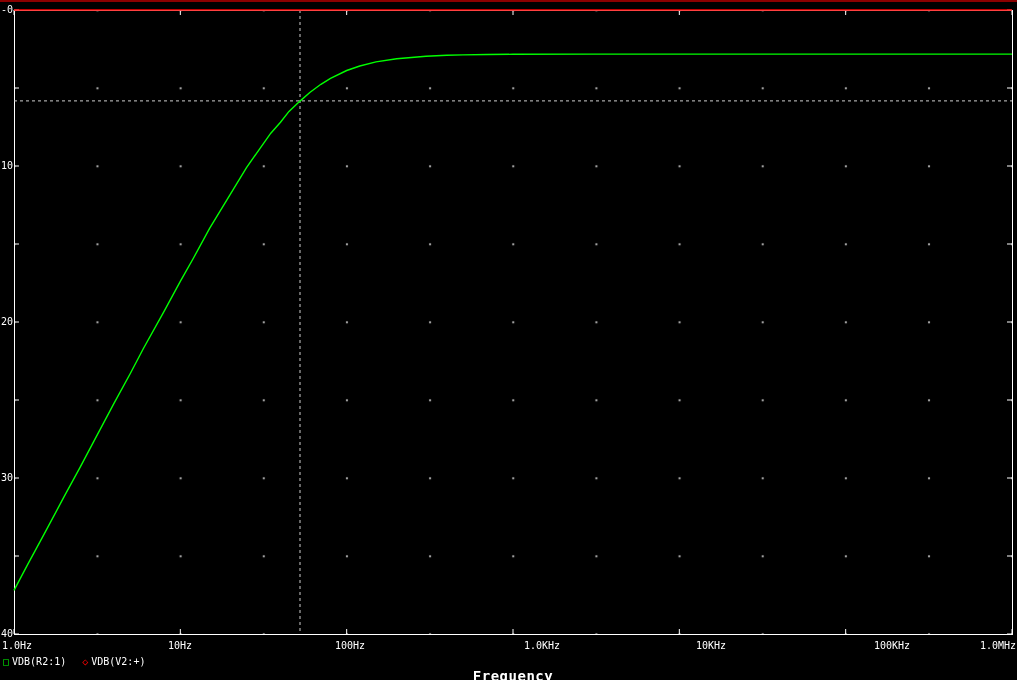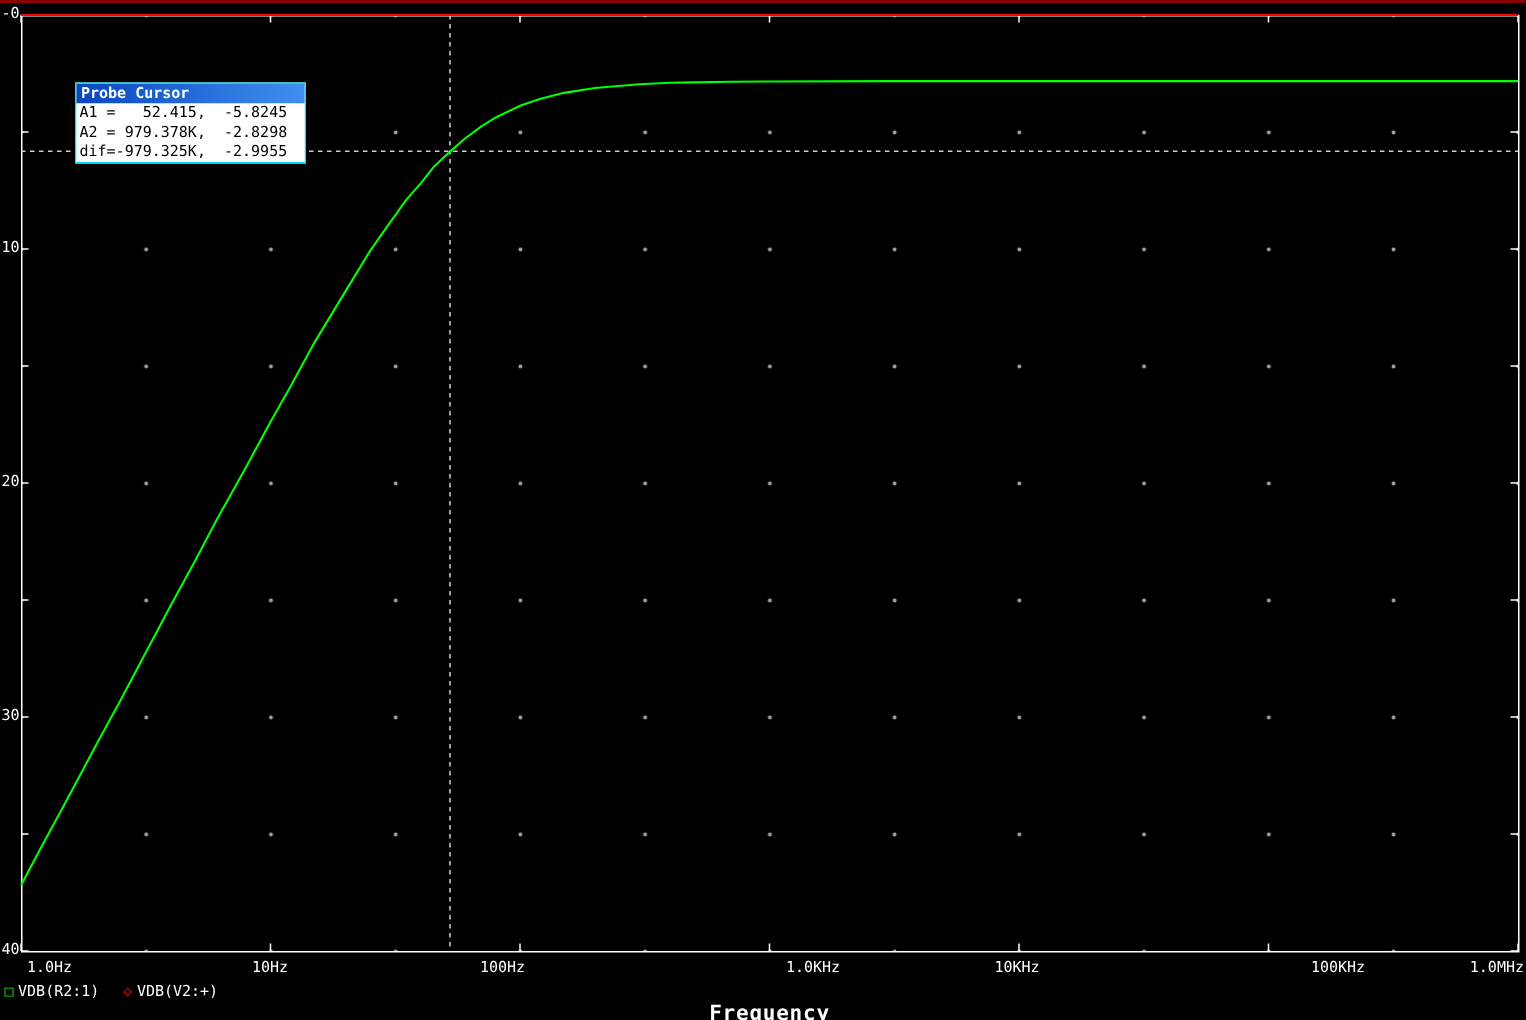--- a/index.html
+++ b/index.html
@@ -74,34 +74,28 @@
       <polyline points="14.0,590.3 27.2,565.4 43.3,535.7 64.1,496.7 80.2,467.1 93.4,442.1 114.1,403.1 130.3,373.5 143.4,348.5 164.2,311.1 180.3,281.4 193.5,258.0 209.6,228.4 230.4,194.1 246.5,167.6 259.7,148.8 270.8,133.2 280.5,122.3 289.0,111.4 300.0,101.1 309.8,92.5 320.9,84.3 330.5,78.3 346.7,70.5 359.8,66.0 376.0,61.9 396.7,58.7 426.0,56.2 446.8,55.2 462.9,54.9 487.2,54.5 513.0,54.3 592.4,54.1 679.3,54.1 845.7,54.1 1010.5,54.1 1012.0,54.1" fill="none" stroke="#00FF00" stroke-width="1.4"></polyline>
       <polyline points="14.0,10.0 1012.0,10.0" fill="none" stroke="#FF0000" stroke-width="1.4"></polyline>
     </svg>
 
   <span class="yl" style="top:4px">-0</span>
   <span class="yl" style="top:160px">-10</span>
   <span class="yl" style="top:316px">-20</span>
   <span class="yl" style="top:472px">-30</span>
   <span class="yl" style="top:628px">-40</span>
 
-  <span class="xl" style="left:18px">1.0Hz</span>
+  <span class="xl" style="left:2px">1.0Hz</span>
   <span class="xl center" style="left:180px">10Hz</span>
-  <span class="xl center" style="left:335px">100Hz</span>
+  <span class="xl center" style="left:350px">100Hz</span>
   <span class="xl center" style="left:542px">1.0KHz</span>
-  <span class="xl center" style="left:678px">10KHz</span>
+  <span class="xl center" style="left:711px">10KHz</span>
   <span class="xl center" style="left:892px">100KHz</span>
   <span class="xl xl-last" style="left:1016px">1.0MHz</span>
 
-  <div class="cursor-win">
-    <div class="cursor-title">Probe Cursor</div>
-    <div class="cursor-row">A1 =   52.415,  -5.8245</div>
-    <div class="cursor-row">A2 = 979.378K,  -2.8298</div>
-    <div class="cursor-row">dif=-979.325K,  -2.9955</div>
-  </div>
 
   <div class="legend">
     <div class="legend-item">
       <span class="legend-sym" style="color:#00FF00">□</span>
       <span>VDB(R2:1)</span>
     </div>
     <div class="legend-item">
       <span class="legend-sym" style="color:#FF0000">◇</span>
       <span>VDB(V2:+)</span>
     </div>

